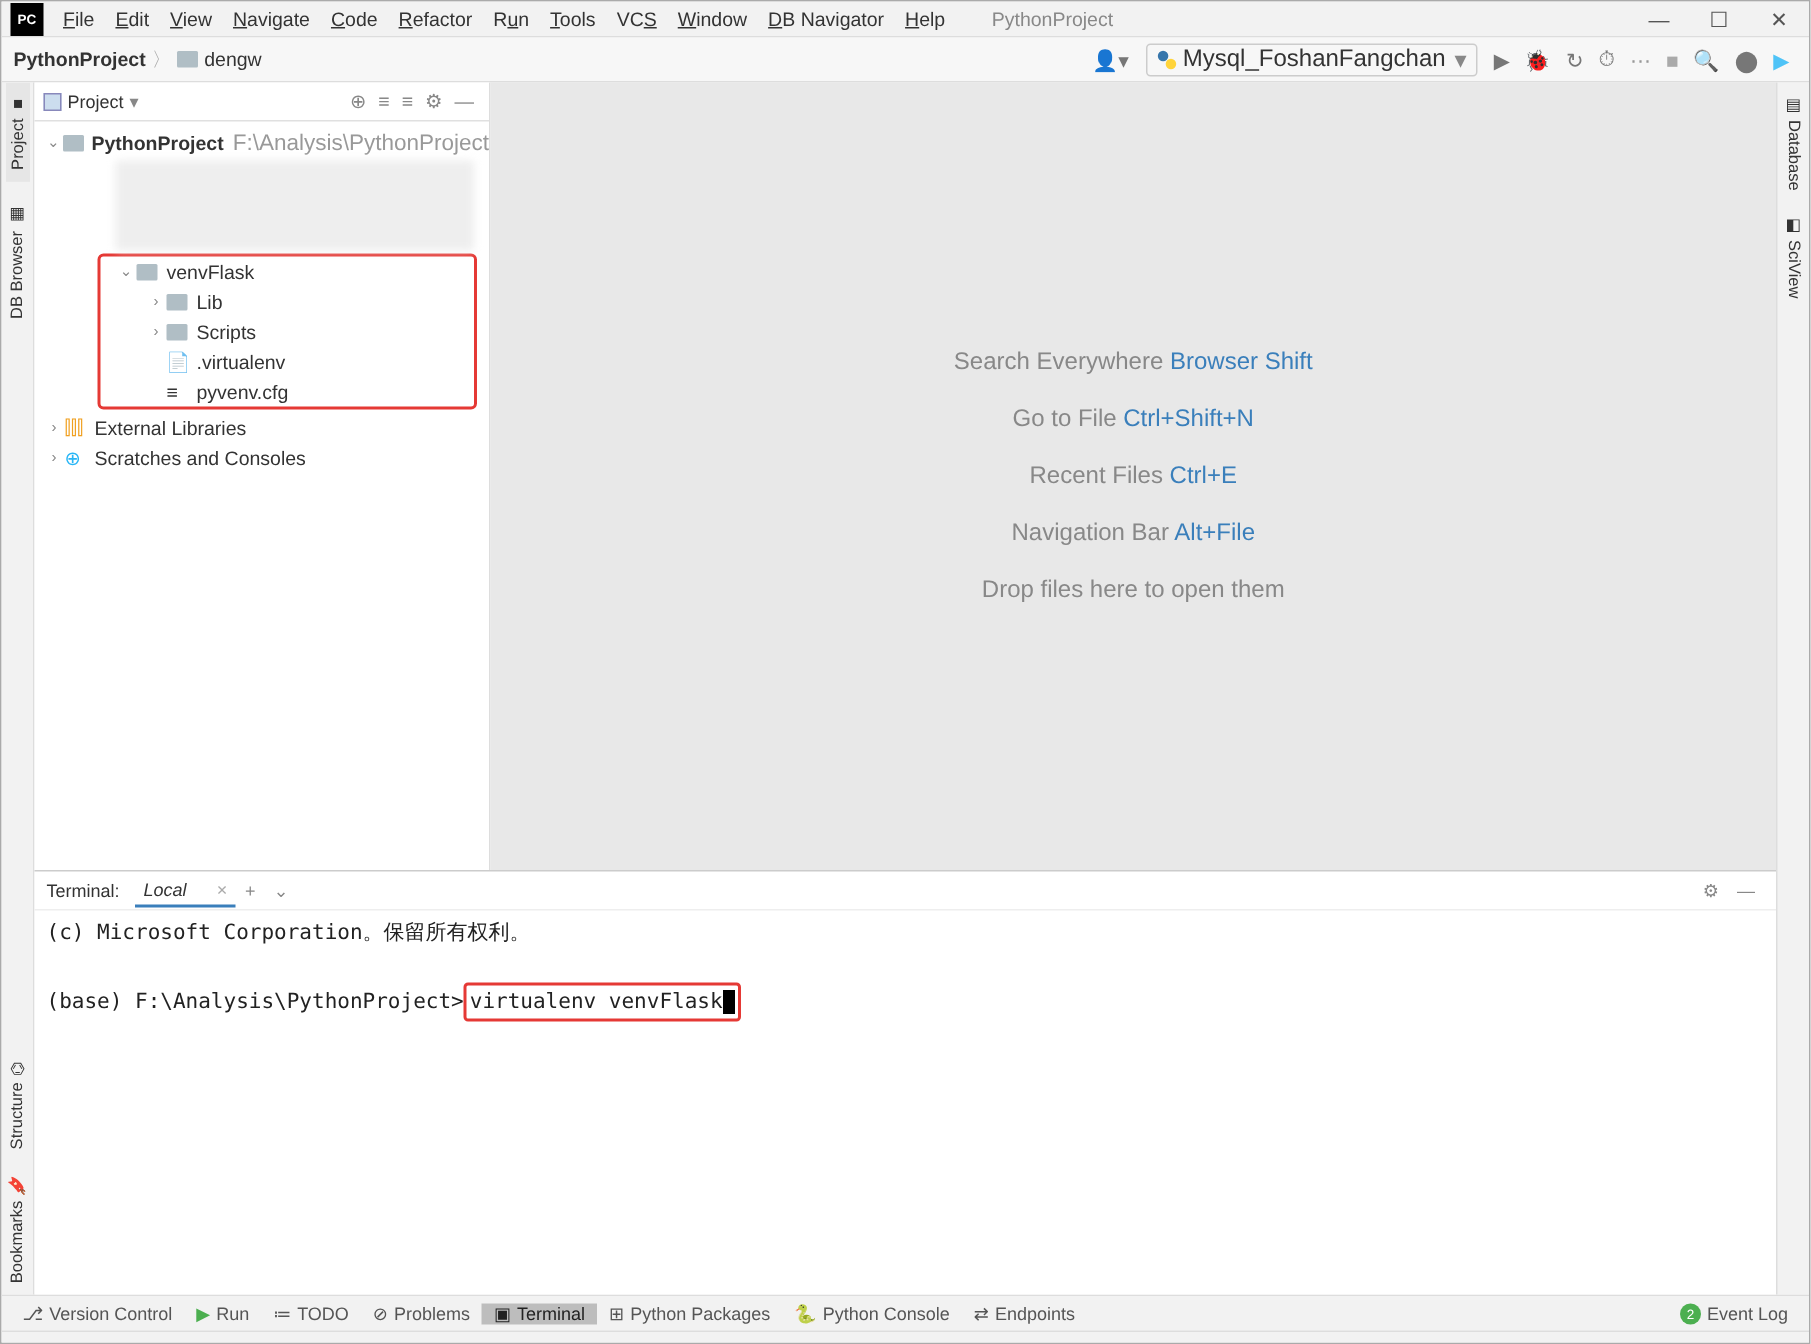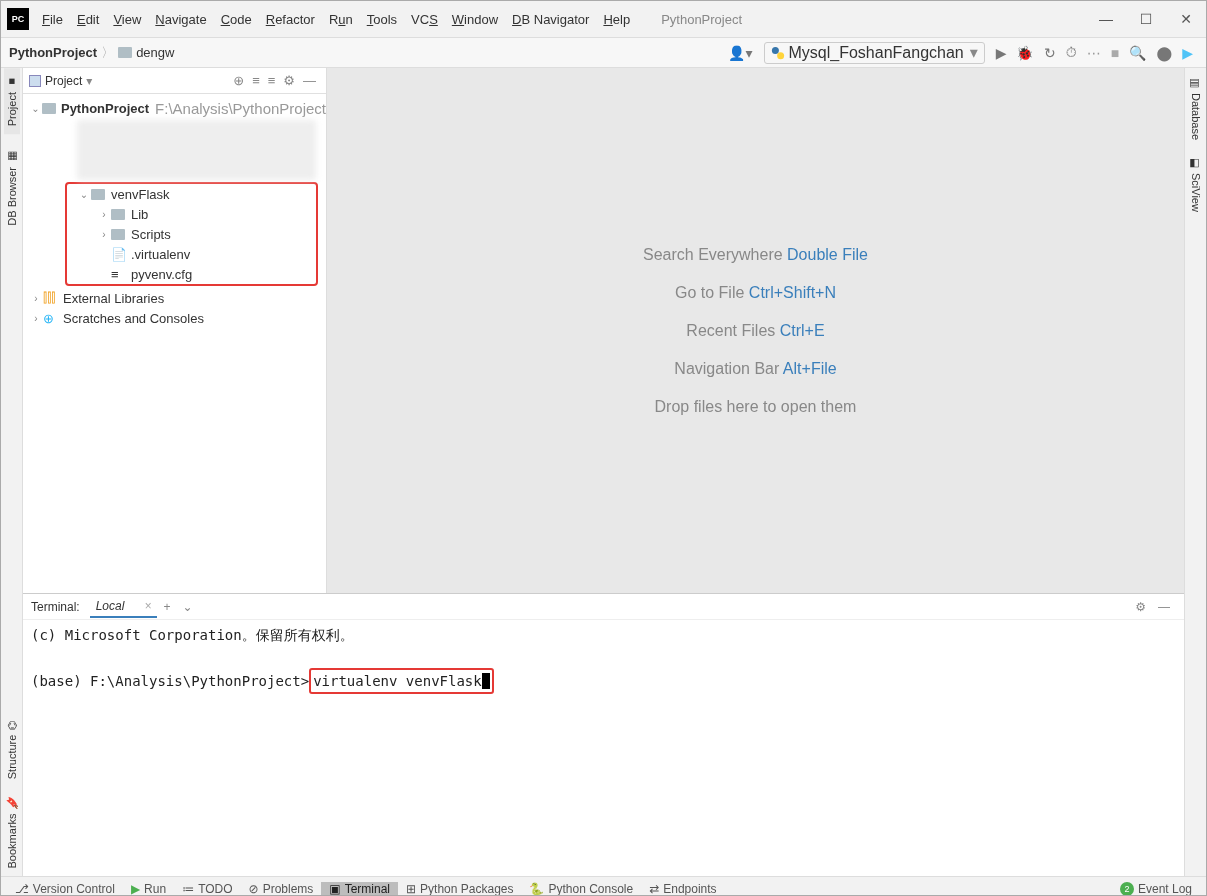--- a/index.html
+++ b/index.html
@@ -1,17 +1,17 @@
 <!DOCTYPE html>
 <html><head>
 <meta charset="utf-8">
 <style>
 * { box-sizing: border-box; margin: 0; padding: 0; }
 body { font-family: "Segoe UI", Arial, sans-serif; font-size: 13px; color: #333; background: #fff; overflow: hidden; width: 1207px; height: 896px; position: relative; border: 1px solid #aaa; }
-.titlebar { height: 37px; display: flex; align-items: center; background: #f2f2f2; border-bottom: 1px solid #ddd; }
+.titlebar { height: 24px; display: flex; align-items: center; background: #f2f2f2; border-bottom: 1px solid #ddd; }
 .titlebar .logo { width: 22px; height: 22px; background: #000; color: #fff; font-size: 9px; font-weight: bold; display: flex; align-items: center; justify-content: center; margin: 0 6px; }
 .titlebar .menu-item { padding: 0 7px; cursor: pointer; }
 .titlebar .menu-item u { text-decoration: underline; }
 .titlebar .app-title { margin-left: 24px; color: #888; }
 .titlebar .spacer { flex: 1; }
 .titlebar .win-btn { width: 40px; height: 30px; display: flex; align-items: center; justify-content: center; cursor: pointer; color: #555; font-size: 14px; }
 .toolbar { height: 30px; display: flex; align-items: center; background: #f7f7f7; border-bottom: 1px solid #ddd; padding: 0 8px; }
 .breadcrumb { display: flex; align-items: center; font-size: 13px; }
 .breadcrumb .bc-item { display: flex; align-items: center; }
 .breadcrumb .bc-sep { margin: 0 4px; color: #aaa; }
@@ -198,21 +198,21 @@
       </div>
       <div class="tree-row" style="padding-left:6px">
         <span class="arrow">›</span>
         <span class="ticon" style="color:#29b6f6">⊕</span>
         <span class="label">Scratches and Consoles</span>
       </div>
     </div>
   </div>
 
   <div class="editor-area">
-    <div class="hint-row"><span>Search Everywhere</span> <span class="shortcut">Double File</span></div>
+    <div class="hint-row"><span>Search Everywhere</span> <span class="shortcut">Browser Shift</span></div>
     <div class="hint-row"><span>Go to File</span> <span class="shortcut">Ctrl+Shift+N</span></div>
     <div class="hint-row"><span>Recent Files</span> <span class="shortcut">Ctrl+E</span></div>
     <div class="hint-row"><span>Navigation Bar</span> <span class="shortcut">Alt+File</span></div>
     <div class="hint-row"><span>Drop files here to open them</span></div>
   </div>
 
   <div class="right-gutter">
     <div class="vtab" style="transform:none">▤ <span>Database</span></div>
     <div class="sep"></div>
     <div class="vtab" style="transform:none">◧ <span>SciView</span></div>

